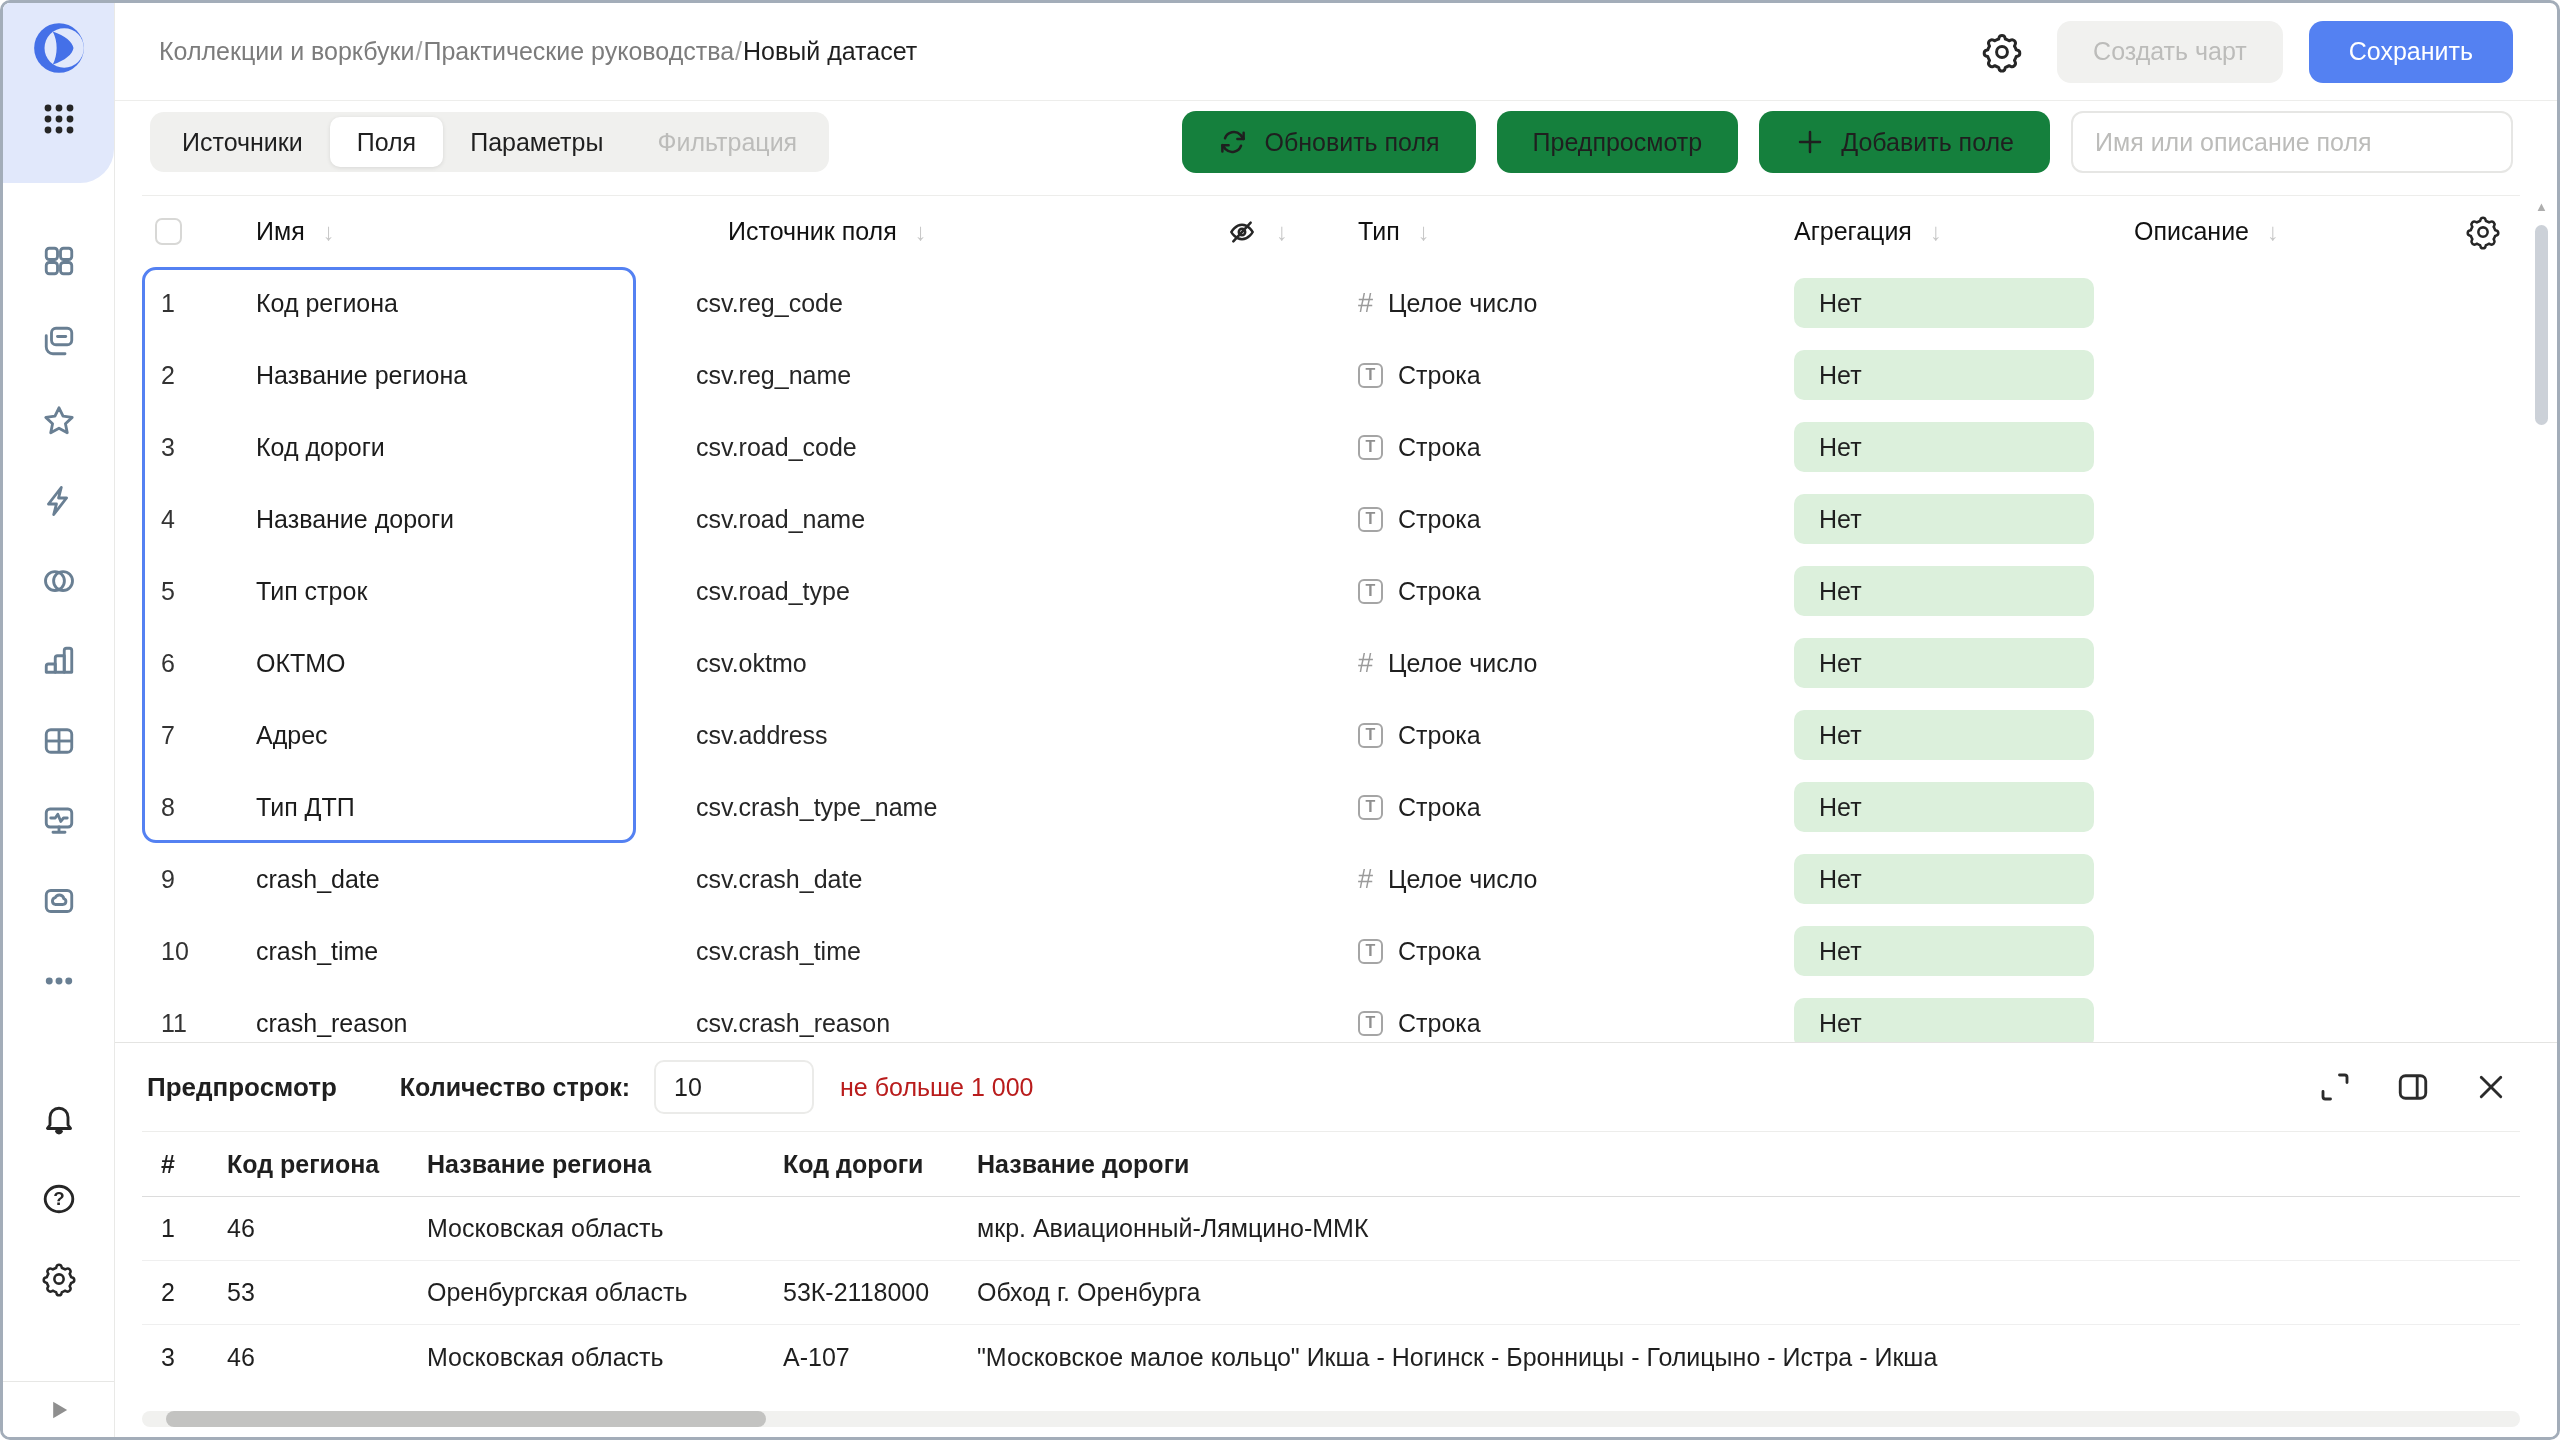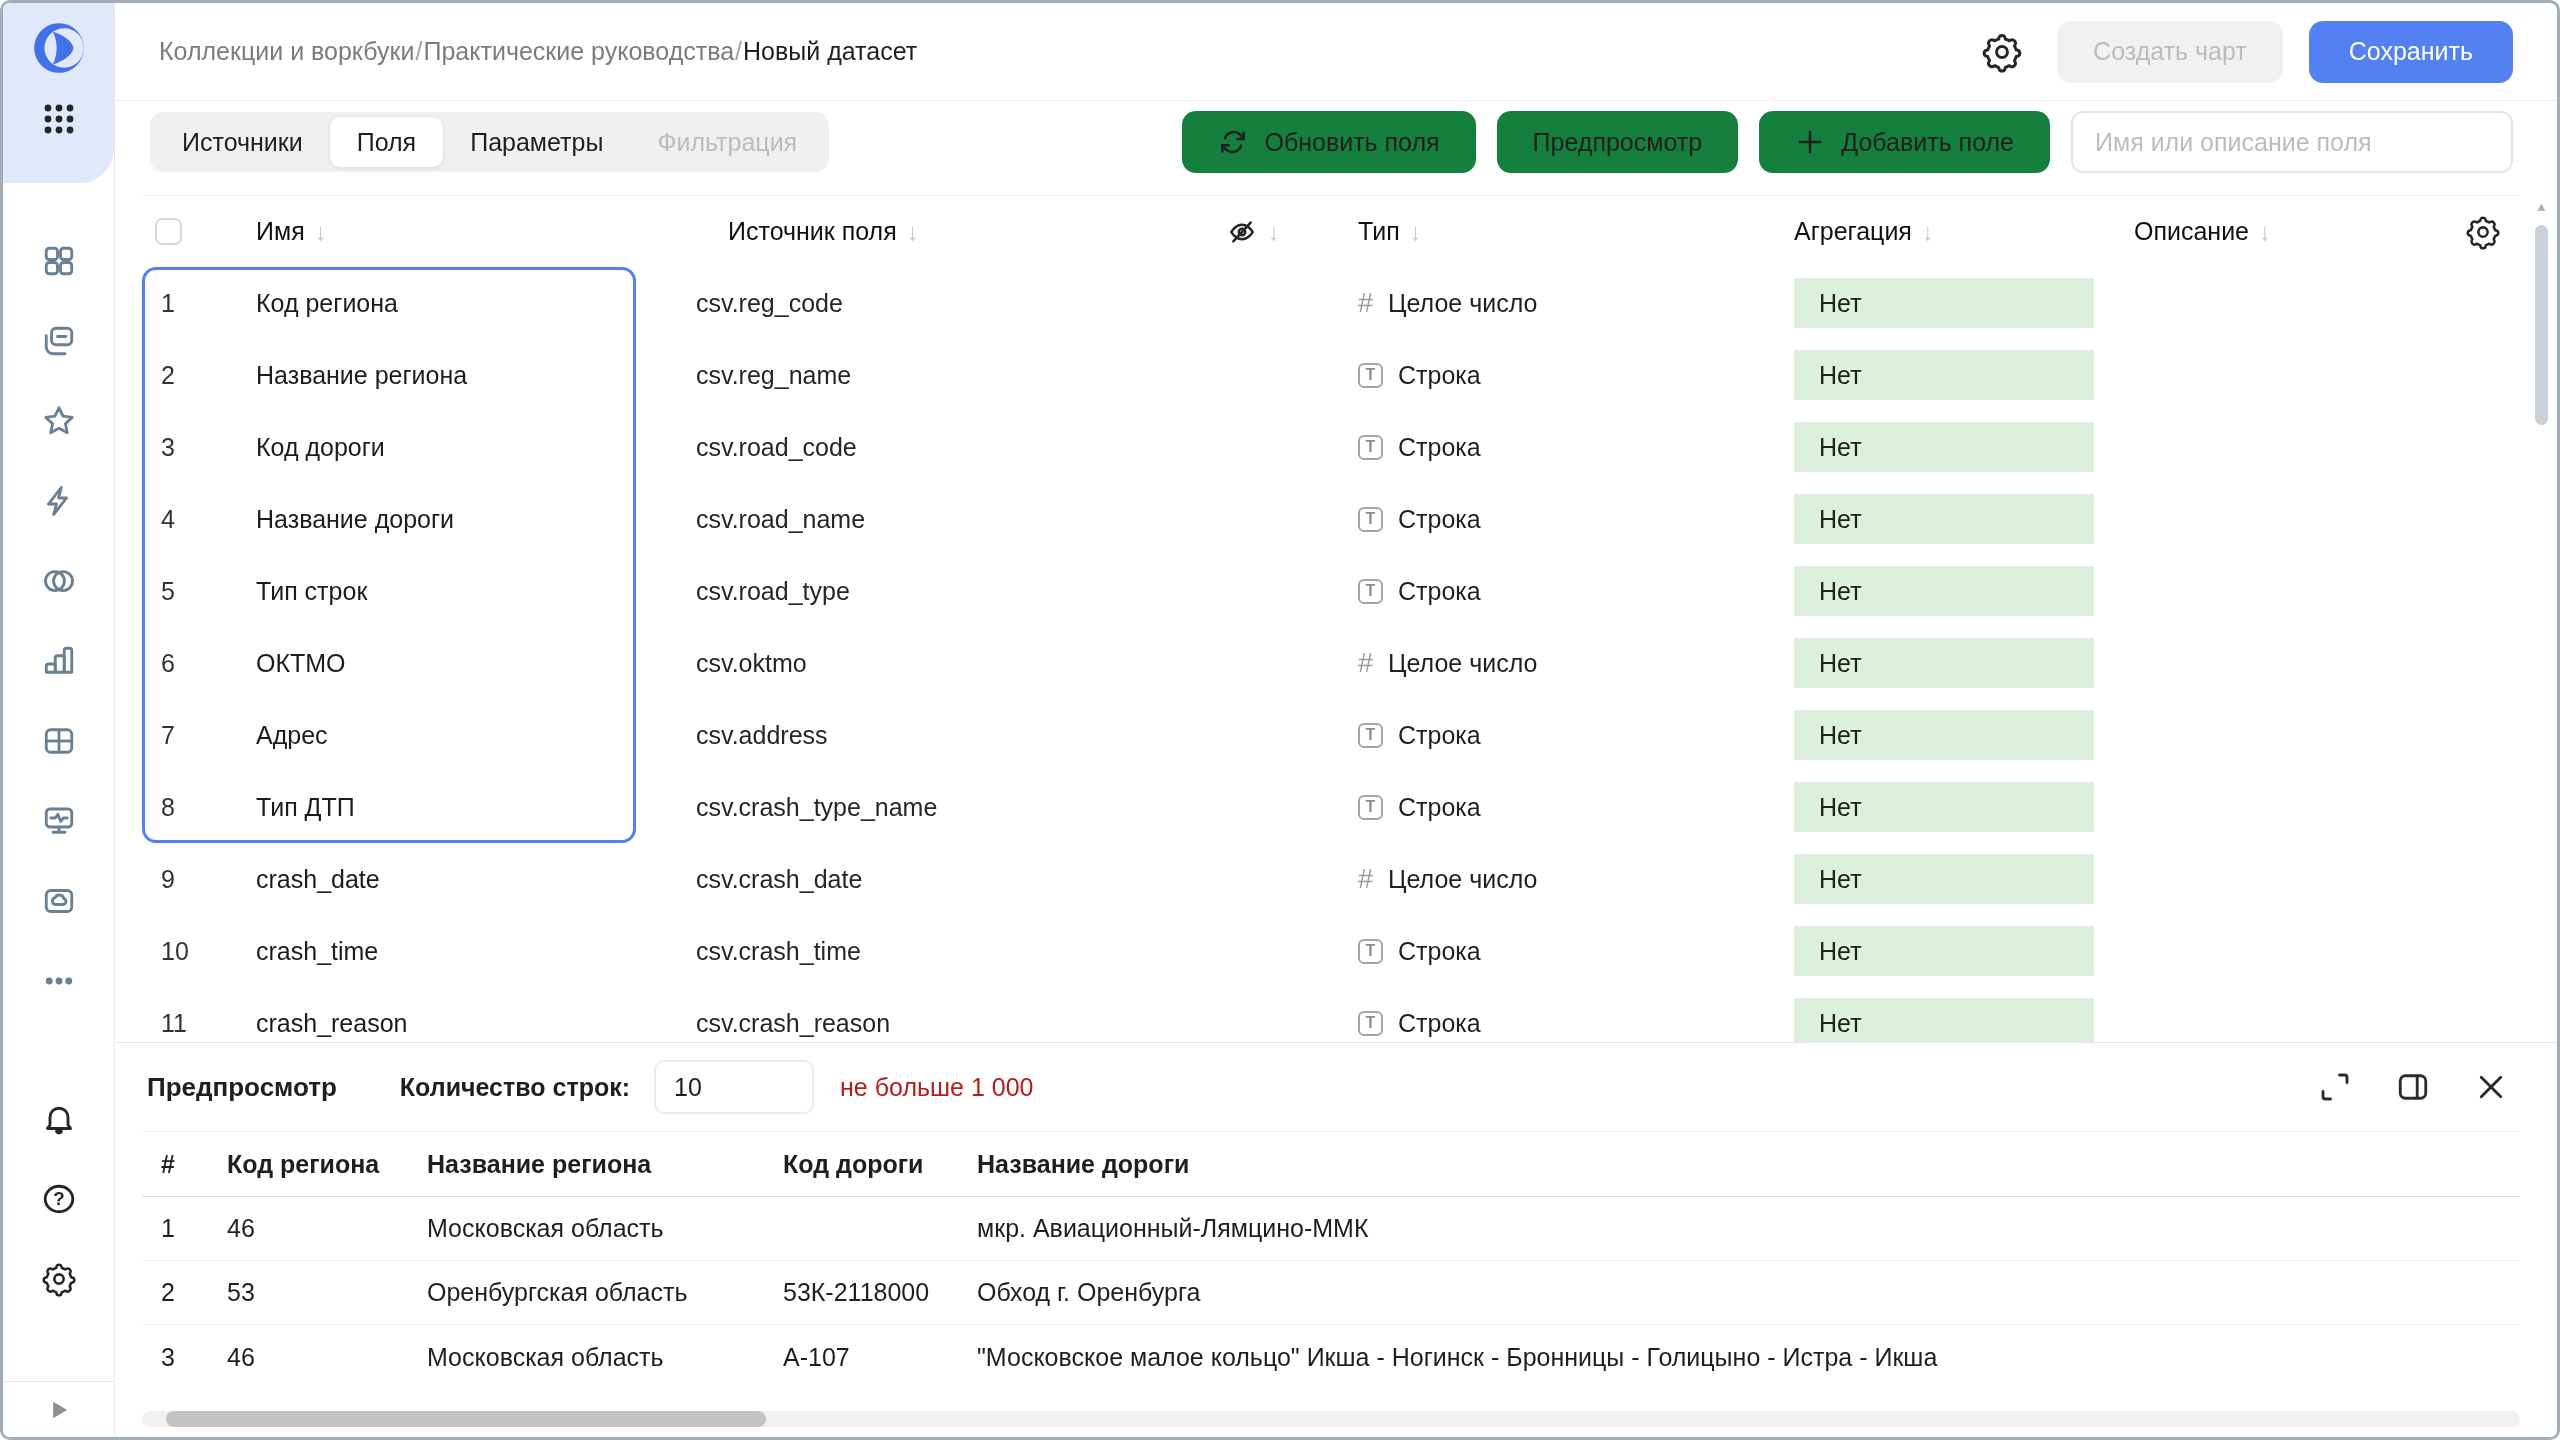--- a/index.html
+++ b/index.html
@@ -41,42 +41,42 @@
   .tab.disabled{color:#bcbcba;cursor:default;}
   .toolbar-spacer{flex:1;}
   .toolbar .btn{margin-left:21px;}
   .search{margin-left:21px;width:442px;height:62px;border:2px solid #e6e6e4;border-radius:12px;
           padding:0 22px;font-family:inherit;font-size:25px;color:#1f1f1f;outline:none;}
   .search::placeholder{color:#bcbcba;}
   
   .fields{position:absolute;top:192px;left:0;right:0;bottom:395px;padding:0 37px 0 27px;overflow:hidden;}
   .grid-f{display:grid;grid-template-columns:70px 424px 560px 137px 440px 340px 1fr 75px;align-items:center;}
   .fields-header{height:72px;border-top:1px solid #ededeb;font-weight:500;color:#111;}
-  .hcell{display:flex;align-items:center;gap:10px;}
+  .hcell{display:flex;align-items:center;gap:18px;}
   .sort-arrow{color:#c8c8c8;font-weight:400;font-size:24px;}
   .h-check{padding-left:13px;}
   .checkbox{width:27px;height:27px;border:2px solid #d8d8d6;border-radius:7px;background:#fff;cursor:pointer;}
   .h-name{padding-left:44px;}
   .h-source{padding-left:92px;}
   .h-eye{padding-left:30px;color:#262626;}
   .h-type{padding-left:25px;}
   .h-agg{padding-left:21px;}
   .h-desc{padding-left:21px;}
   .h-gear{justify-content:center;color:#262626;}
   .fields-body{position:relative;height:calc(100% - 72px);overflow:hidden;}
   .frow{height:72px;}
   .c-idx{padding-left:19px;color:#333;}
   .c-name{padding-left:44px;color:#1c1c1c;}
   .c-source{padding-left:60px;color:#262626;}
   .c-type{padding-left:25px;display:flex;align-items:center;gap:15px;}
   .hash-ico{color:#9b9b9b;font-size:27px;}
   .str-ico{width:25px;height:25px;border:2px solid #a5a5a5;border-radius:6px;color:#8f8f8f;
            display:inline-flex;align-items:center;justify-content:center;font-size:16px;font-weight:700;}
   .c-agg{padding-left:21px;}
-  .badge{width:300px;height:50px;background:#dcf0dc;border-radius:0;display:flex;align-items:center;
+  .badge{width:300px;height:50px;background:#dcf0dc;border-radius:10px;display:flex;align-items:center;
          padding-left:25px;cursor:pointer;}
   .selection-box{position:absolute;left:0;top:0;width:494px;height:576px;border:3px solid #5481f2;
                  border-radius:14px;pointer-events:none;}
   
   .vscroll{position:absolute;right:8px;top:196px;width:15px;height:845px;}
   .vscroll .arrow{width:100%;text-align:center;font-size:13px;color:#aeaeae;line-height:16px;}
   .vthumb{position:absolute;left:1px;top:26px;width:13px;height:200px;background:#ccd1d8;border-radius:7px;cursor:pointer;}
   
   .preview{position:absolute;left:0;right:0;bottom:0;height:395px;background:#fff;border-top:1px solid #e4e4e2;}
   .preview-head{height:88px;display:flex;align-items:center;padding-left:32px;}

